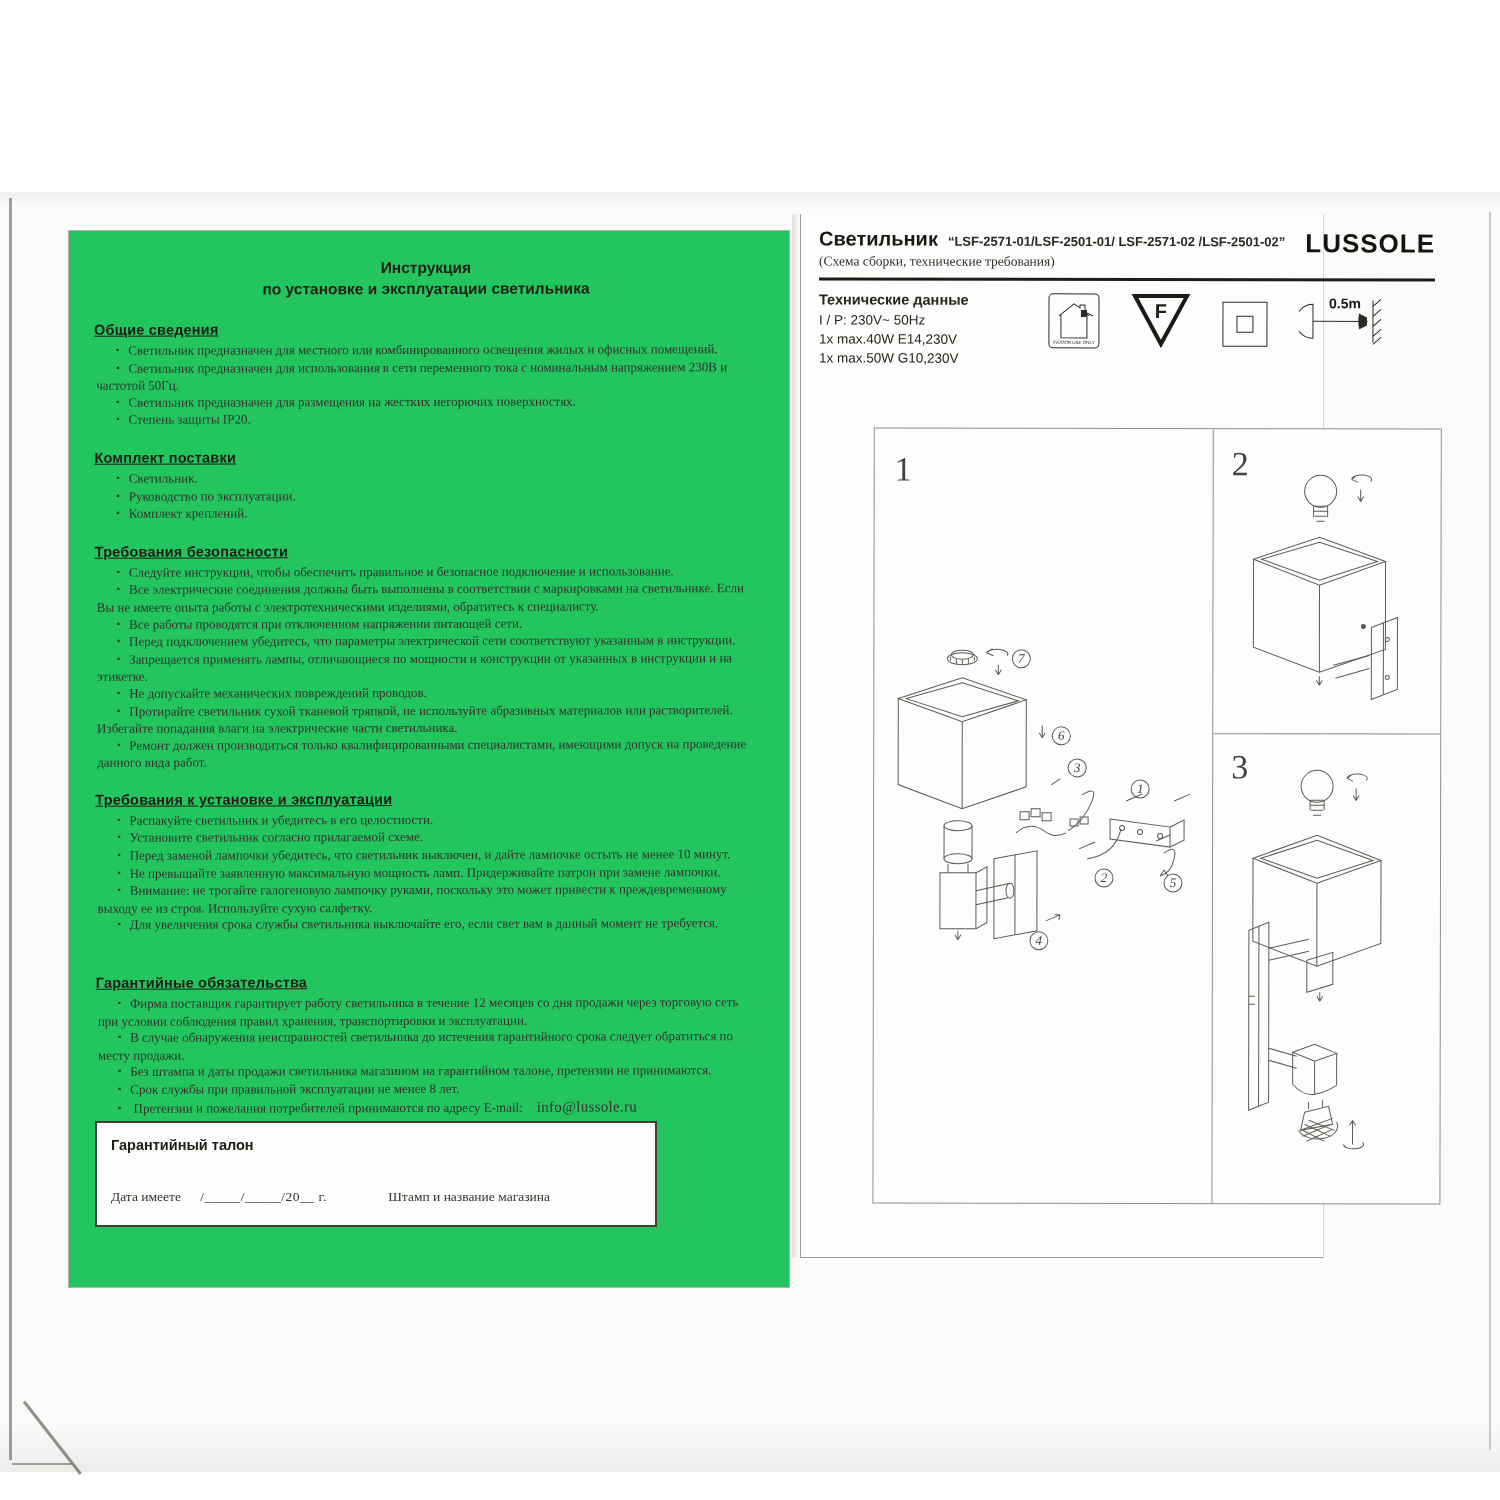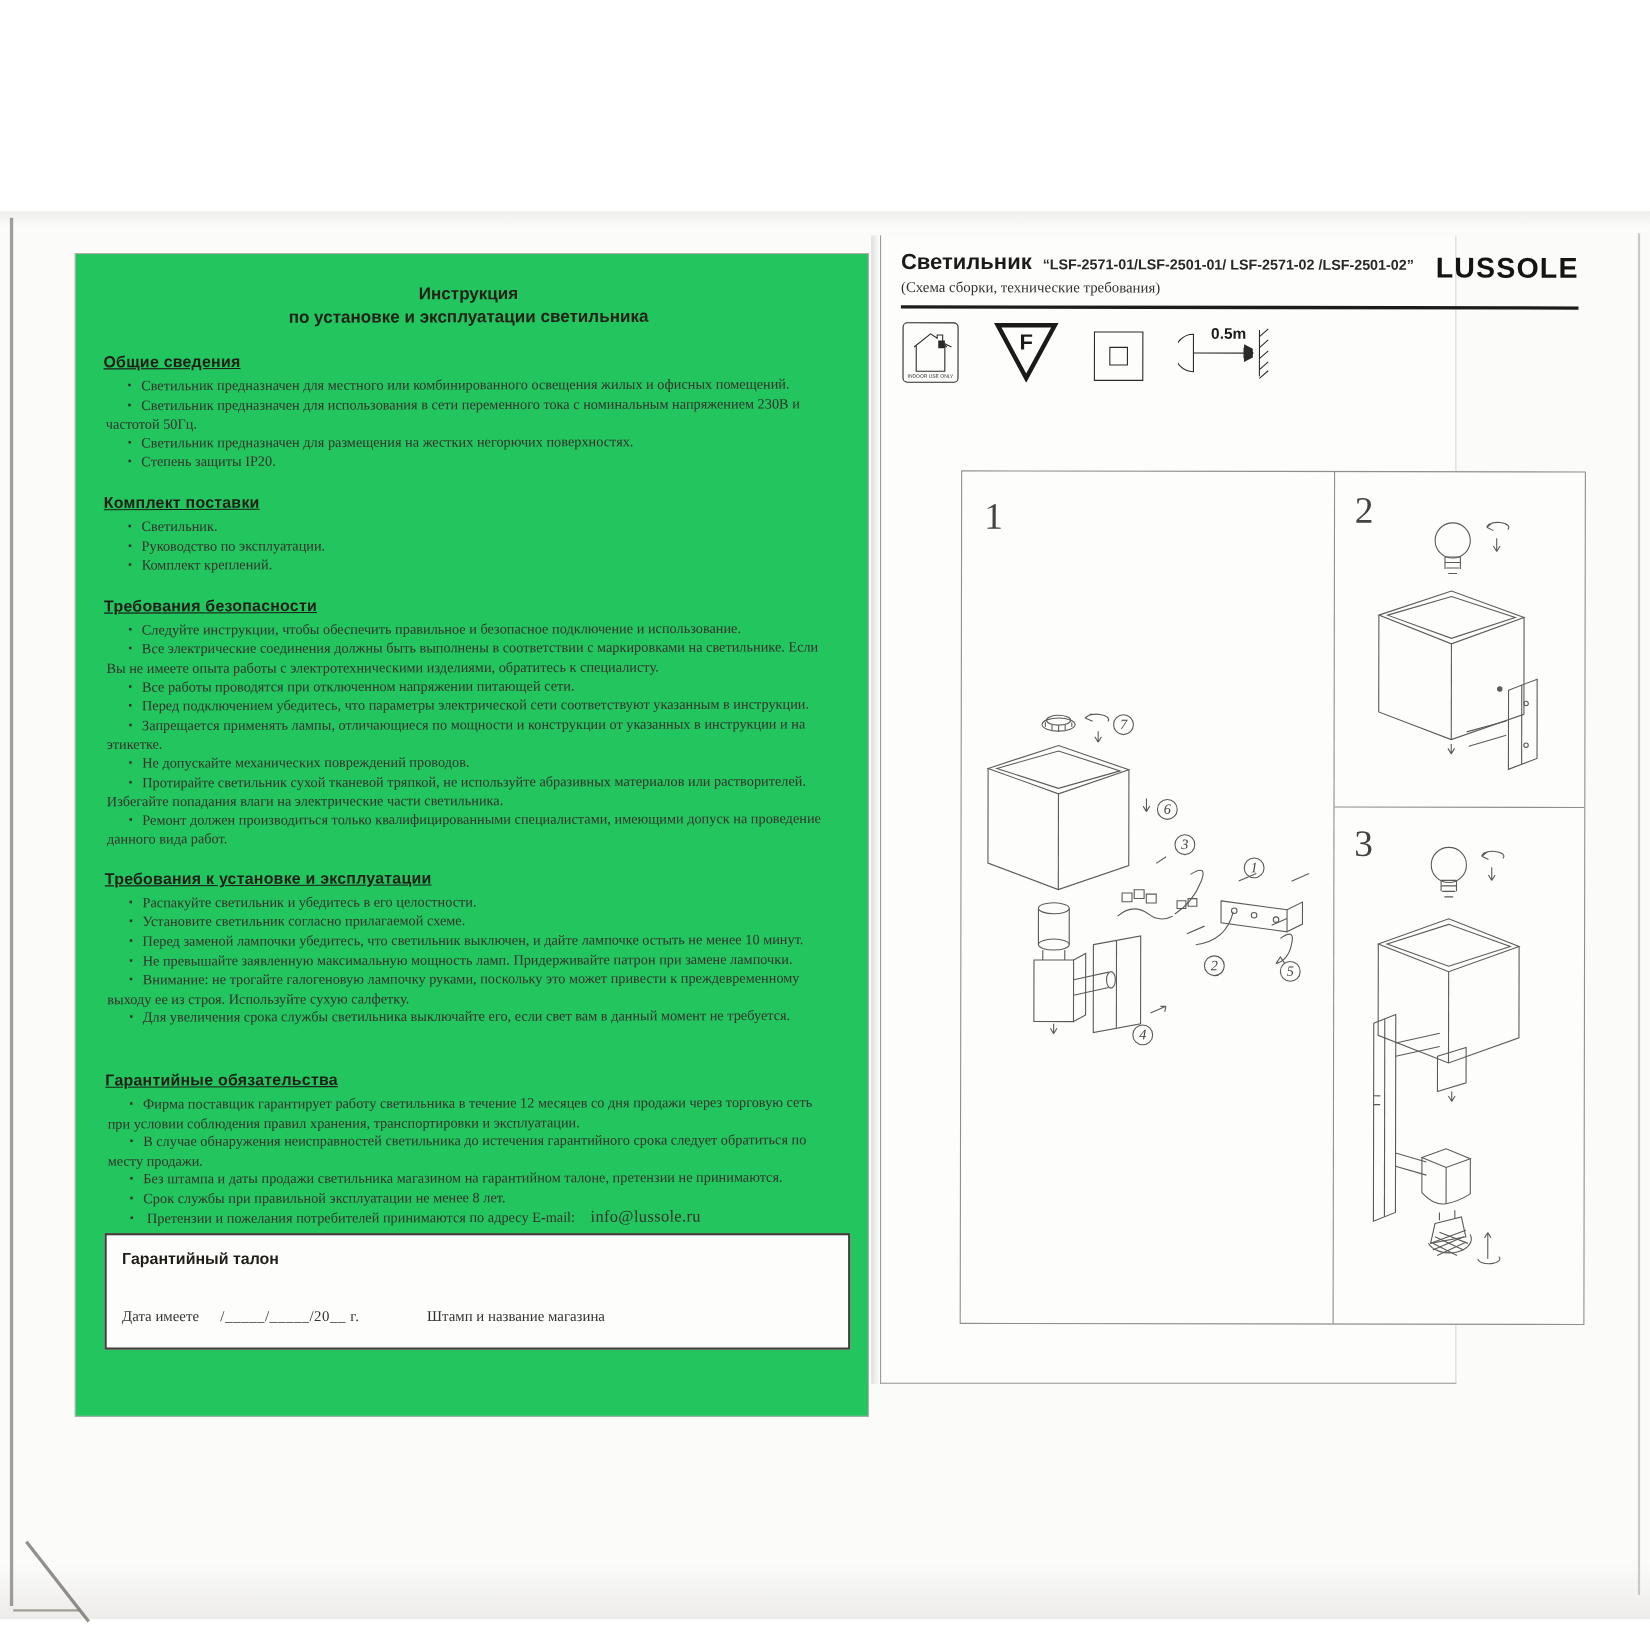--- a/index.html
+++ b/index.html
@@ -24,21 +24,21 @@
   .doc-title{font-family:"Liberation Sans",sans-serif;font-weight:bold;font-size:15.5px;
     line-height:21px;text-align:center;color:#222018;}
   h3.sec{font-family:"Liberation Sans",sans-serif;font-weight:bold;font-size:14.5px;
     color:#1f1d18;text-decoration:underline;margin:20px 0 5px 0;letter-spacing:.2px;}
   h3.first{margin-top:22px;}
   h3.gap-lg{margin-top:40px;}
   ul.bullets{margin:0;padding:0 0 0 2px;list-style:none;font-size:13px;line-height:16.6px;color:#34312d;}
   ul.bullets li{text-indent:20px;}
   ul.bullets li::before{content:"▪";font-size:9px;position:relative;top:-2px;margin-right:9px;}
   .email{font-size:15px;margin-left:14px;letter-spacing:.3px;}
-  .warranty-box{position:absolute;left:26px;top:890px;width:678px;height:106px;
+  .warranty-box{position:absolute;left:26px;top:890px;width:562px;height:106px;
     border:2px solid #413e3a;box-sizing:border-box;background:#fdfdfc;}
   .wb-title{font-family:"Liberation Sans",sans-serif;font-weight:bold;font-size:14.5px;
     color:#1f1d18;position:absolute;left:14px;top:14px;}
   .wb-row{position:absolute;left:14px;bottom:20px;font-size:13.5px;color:#34312d;}
   .wb-row .slots{margin-left:16px;letter-spacing:.5px;}
   .wb-row .stamp{margin-left:58px;}
 
   
   .page-right{position:absolute;left:800px;top:214px;width:524px;height:1044px;
     background:#fdfdfc;border-left:1px solid #9d9b98;border-bottom:1px solid #9d9b98;
@@ -153,20 +153,26 @@
   <div class="pr-inner">
     <div class="pr-header">
       <span class="product">Светильник</span>
       <span class="models">“LSF-2571-01/LSF-2501-01/ LSF-2571-02 /LSF-2501-02”</span>
       <span class="brand">LUSSOLE</span>
       <div class="subtitle">(Схема сборки, технические требования)</div>
       <div class="rule"></div>
     </div>
 
     <div class="tech-row">
+      <div class="tech-txt">
+        <div class="th">Технические данные</div>
+        <div>I / P:  230V~ 50Hz</div>
+        <div>1x max.40W E14,230V</div>
+        <div>1x max.50W G10,230V</div>
+      </div>
       <div class="icons">
         <svg class="ic" width="54" height="58" viewBox="0 0 54 58">
           <rect class="lnthin" x="2" y="2" width="50" height="54" rx="4"></rect>
           <path class="lnthin" d="M12 24 L27 12 L33 16 V13 H38 V20 L42 24 M14 23 V46 H40 V23"></path>
           <rect x="34" y="18" width="6" height="7" fill="#2c2a26"></rect>
           <path class="lnthin" d="M40 21 l6 3"></path>
           <text class="ic-caption" x="27" y="52" text-anchor="middle">INDOOR USE ONLY</text>
         </svg>
         <svg class="ic" width="60" height="56" viewBox="0 0 60 56">
           <path d="M4 4 H56 L30 52 Z" fill="none" stroke="#1c1a16" stroke-width="4"></path>

